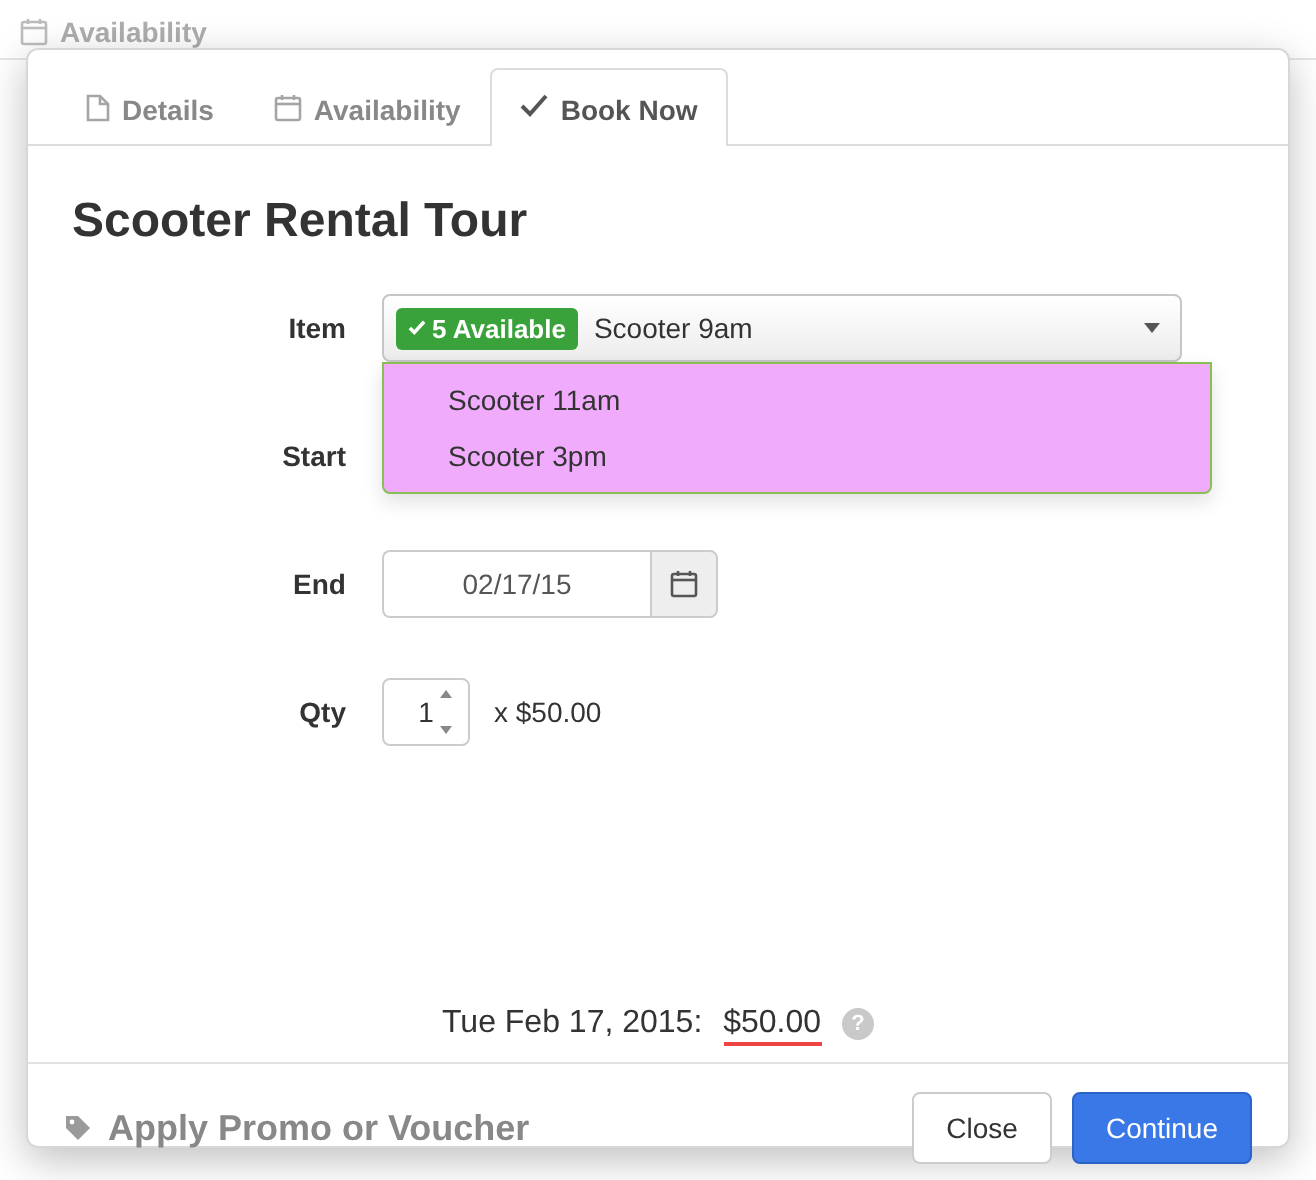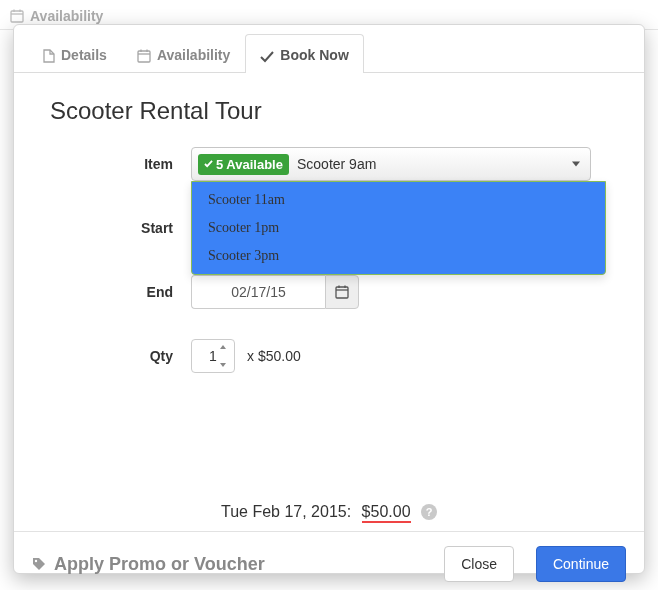--- a/index.html
+++ b/index.html
@@ -2,50 +2,50 @@
 <html><head>
 <meta charset="utf-8">
 <style>
   html,body{margin:0;padding:0;font-family:"Helvetica Neue",Helvetica,Arial,sans-serif;font-size:14px;color:#333;background:#fff;}
   *{box-sizing:border-box;}
   .viewport{position:relative;width:658px;height:590px;overflow:hidden;}
   .bg-header{position:absolute;top:8px;left:10px;color:#adadad;font-weight:700;font-size:14px;display:flex;align-items:center;gap:6px;}
   .faint-line{position:absolute;top:29px;left:0;width:100%;height:1px;background:#e6e6e6;}
   .modal{position:absolute;top:24px;left:13px;width:632px;height:550px;background:#fff;border:1px solid #d7d7d7;border-radius:6px;box-shadow:0 6px 20px rgba(0,0,0,.25);}
   .tabs{display:flex;border-bottom:1px solid #dcdcdc;padding:0 14px;align-items:flex-end;height:48px;}
-  .tab{display:flex;align-items:flex-end;gap:6px;padding:12px 14px 10px;color:#888;font-size:14px;font-weight:700;cursor:pointer;border:1px solid transparent;border-bottom:none;position:relative;top:1px;border-radius:4px 4px 0 0;}
+  .tab{display:flex;align-items:flex-start;gap:6px;padding:12px 14px 10px;color:#888;font-size:14px;font-weight:700;cursor:pointer;border:1px solid transparent;border-bottom:none;position:relative;top:1px;border-radius:4px 4px 0 0;}
   .tab.active{color:#555;background:#fff;border-color:#dcdcdc;}
   .tab svg,.tab .glyph{color:#999;}
   .tab.active svg,.tab.active .glyph{color:#555;}
   .body{padding:18px 22px 10px;}
-  h2{margin:6px 14px 22px;font-size:24px;font-weight:400;color:#333;}
+  h2{margin:6px 0 22px;font-size:24px;font-weight:700;color:#333;}
   .form-row{display:flex;align-items:flex-start;margin-bottom:30px;}
   .form-label{width:155px;text-align:right;padding-right:18px;font-weight:700;color:#333;font-size:14px;line-height:34px;}
   .form-control-wrap{flex:1;position:relative;}
   .select-btn{width:400px;height:34px;border:1px solid #c6c6c6;border-radius:4px;background:linear-gradient(#fff,#ececec);display:flex;align-items:center;padding:0 26px 0 6px;cursor:pointer;position:relative;font-size:14px;color:#333;}
   .avail-badge{background:#3aa23a;color:#fff;font-size:13px;font-weight:700;padding:3px 6px;border-radius:3px;margin-right:8px;display:inline-flex;align-items:center;gap:3px;}
   .caret{position:absolute;right:10px;top:50%;transform:translateY(-50%);width:0;height:0;border-left:4px solid transparent;border-right:4px solid transparent;border-top:5px solid #555;}
-  .dropdown{position:absolute;top:34px;left:0;width:415px;background:#3b82f6;border:1px solid #89be55;border-radius:0 0 4px 4px;box-shadow:0 4px 10px rgba(0,0,0,.12);z-index:10;padding:4px 0;font-family:Liberation Serif, serif;}
+  .dropdown{position:absolute;top:34px;left:0;width:415px;background:#f0abfc;border:1px solid #89be55;border-radius:0 0 4px 4px;box-shadow:0 4px 10px rgba(0,0,0,.12);z-index:10;padding:4px 16px;}
   .dropdown-item{padding:6px 16px;font-size:14px;color:#333;cursor:pointer;}
   .date-input{display:inline-flex;align-items:center;}
   .date-text{width:134px;height:34px;border:1px solid #ccc;border-right:none;border-radius:4px 0 0 4px;text-align:center;font-size:14px;color:#555;line-height:32px;background:#fff;}
   .date-addon{width:34px;height:34px;border:1px solid #ccc;border-radius:0 4px 4px 0;background:#eee;display:flex;align-items:center;justify-content:center;color:#555;}
   .qty-input{width:44px;height:34px;border:1px solid #ccc;border-radius:4px;text-align:center;font-size:14px;background:#fff;display:inline-flex;align-items:center;justify-content:center;position:relative;}
   .qty-stepper{position:absolute;right:4px;top:5px;bottom:5px;width:10px;display:flex;flex-direction:column;justify-content:space-between;}
   .qty-stepper span{width:0;height:0;border-left:3px solid transparent;border-right:3px solid transparent;}
   .qty-stepper .up{border-bottom:4px solid #888;}
   .qty-stepper .down{border-top:4px solid #888;}
   .qty-label{margin-left:12px;font-size:14px;}
   .summary{text-align:center;margin-top:130px;font-size:16px;}
   .summary .date{color:#333;}
   .summary .price{font-weight:400;border-bottom:2px solid #ef4444;padding-bottom:1px;margin-left:6px;}
   .summary .help{display:inline-flex;width:16px;height:16px;border-radius:50%;background:#c9c9c9;color:#fff;font-size:11px;font-weight:700;align-items:center;justify-content:center;margin-left:6px;vertical-align:1px;}
   .footer{border-top:1px solid #e2e2e2;padding:14px 18px;display:flex;align-items:center;justify-content:space-between;}
   .promo{color:#888;font-weight:700;font-size:18px;display:flex;align-items:center;gap:8px;cursor:pointer;}
-  .footer-buttons{display:flex;gap:22px;}
+  .footer-buttons{display:flex;gap:10px;}
   .btn{height:36px;padding:0 16px;border-radius:4px;font-size:14px;cursor:pointer;display:inline-flex;align-items:center;}
   .btn-default{background:#fff;border:1px solid #ccc;color:#333;}
   .btn-primary{background:#3a78e7;border:1px solid #2c63c9;color:#fff;font-weight:400;}
   svg{display:block;}
 </style>
 </head>
 <body>
 
 <div class="viewport">
 
@@ -98,21 +98,20 @@
               <svg width="9" height="8" viewBox="0 0 10 9">
                   <path d="M1 4.5l2.5 2.5L9 1" fill="none" stroke="#fff" stroke-width="2"></path>
                 </svg>
               <span>5 Available</span>
             </span>
             <span>Scooter 9am</span>
             <span class="caret"></span>
           </div>
           <div class="dropdown">
             <div class="dropdown-item">Scooter 11am</div>
-            <div class="dropdown-item">Scooter 1pm</div>
             <div class="dropdown-item">Scooter 3pm</div>
           </div>
         </div>
       </div>
 
       <div class="form-row">
         <div class="form-label">Start</div>
         <div class="form-control-wrap"></div>
       </div>
 

